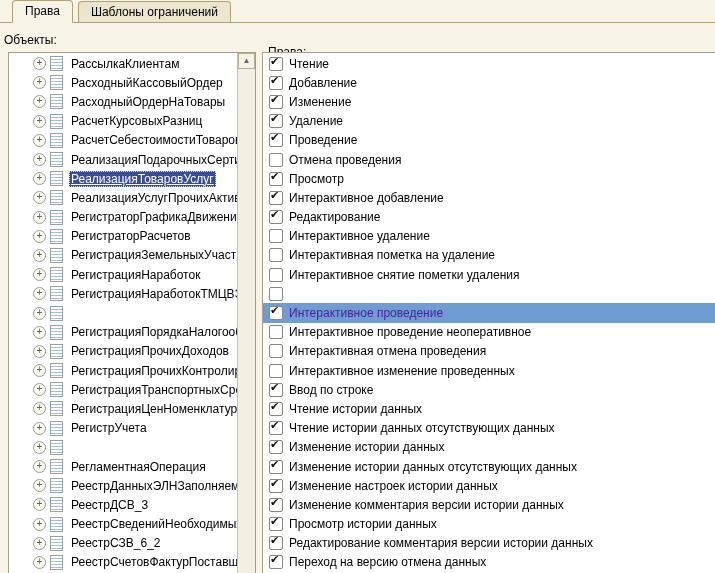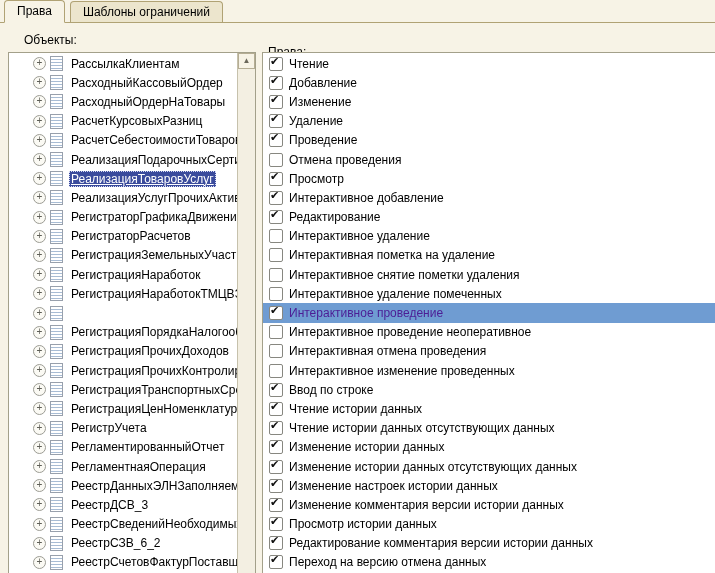--- a/index.html
+++ b/index.html
@@ -13,38 +13,38 @@
   }
   html,body{margin:0;padding:0;}
   .window{
     position:relative;width:715px;height:573px;overflow:hidden;
     background:var(--bg);
     font-family:"Liberation Sans",sans-serif;font-size:12px;color:#000;
   }
   
   .tabbar{
     position:absolute;left:0;top:0;width:715px;height:23px;
-    display:flex;align-items:flex-end;padding-left:4px;box-sizing:border-box;
+    display:flex;align-items:flex-end;padding-left:12px;box-sizing:border-box;
     border-bottom:1px solid var(--tab-border);
   }
   .tab{
     border:1px solid var(--tab-border);border-bottom:none;
     border-radius:4px 4px 0 0;
     background:var(--tab-inactive-bg);
     padding:3px 12px 3px;margin-right:5px;
     position:relative;white-space:nowrap;cursor:default;
   }
   .tab.active{
     background:var(--bg);
     margin-bottom:-1px;border-bottom:1px solid var(--bg);
     padding-bottom:4px;z-index:2;
   }
   
   .section-label{position:absolute;top:33px;}
-  .objects-label{left:24px;}
+  .objects-label{left:4px;}
   .rights-label{left:268px;margin-top:12px;}
   
   .objects-panel{
     position:absolute;left:8px;top:52px;width:248px;height:530px;
     background:#fff;border:1px solid var(--panel-border);box-sizing:border-box;
   }
   .tree{
     position:absolute;left:0;top:0;right:17px;bottom:0;
     overflow:hidden;padding-top:1px;
   }
@@ -211,21 +211,20 @@
           <span class="tree-label">РегистрацияЦенНоменклатурыПо</span>
         </div>
         <div class="tree-row">
           <span class="expand-icon">+</span>
           <span class="doc-icon"></span>
           <span class="tree-label">РегистрУчета</span>
         </div>
         <div class="tree-row">
           <span class="expand-icon">+</span>
           <span class="doc-icon"></span>
-          <span class="tree-label">РегламентированныйОтчет</span>
         </div>
         <div class="tree-row">
           <span class="expand-icon">+</span>
           <span class="doc-icon"></span>
           <span class="tree-label">РегламентнаяОперация</span>
         </div>
         <div class="tree-row">
           <span class="expand-icon">+</span>
           <span class="doc-icon"></span>
           <span class="tree-label">РеестрДанныхЭЛНЗаполняемых</span>
@@ -333,21 +332,20 @@
         <div class="right-row">
           <span class="checkbox">
             
           </span>
           <span class="cb-label">Интерактивное снятие пометки удаления</span>
         </div>
         <div class="right-row">
           <span class="checkbox">
             
           </span>
-          <span class="cb-label">Интерактивное удаление помеченных</span>
         </div>
         <div class="right-row selected checked">
           <span class="checkbox">
             <span class="check-mark">✔</span>
           </span>
           <span class="cb-label">Интерактивное проведение</span>
         </div>
         <div class="right-row">
           <span class="checkbox">
             

